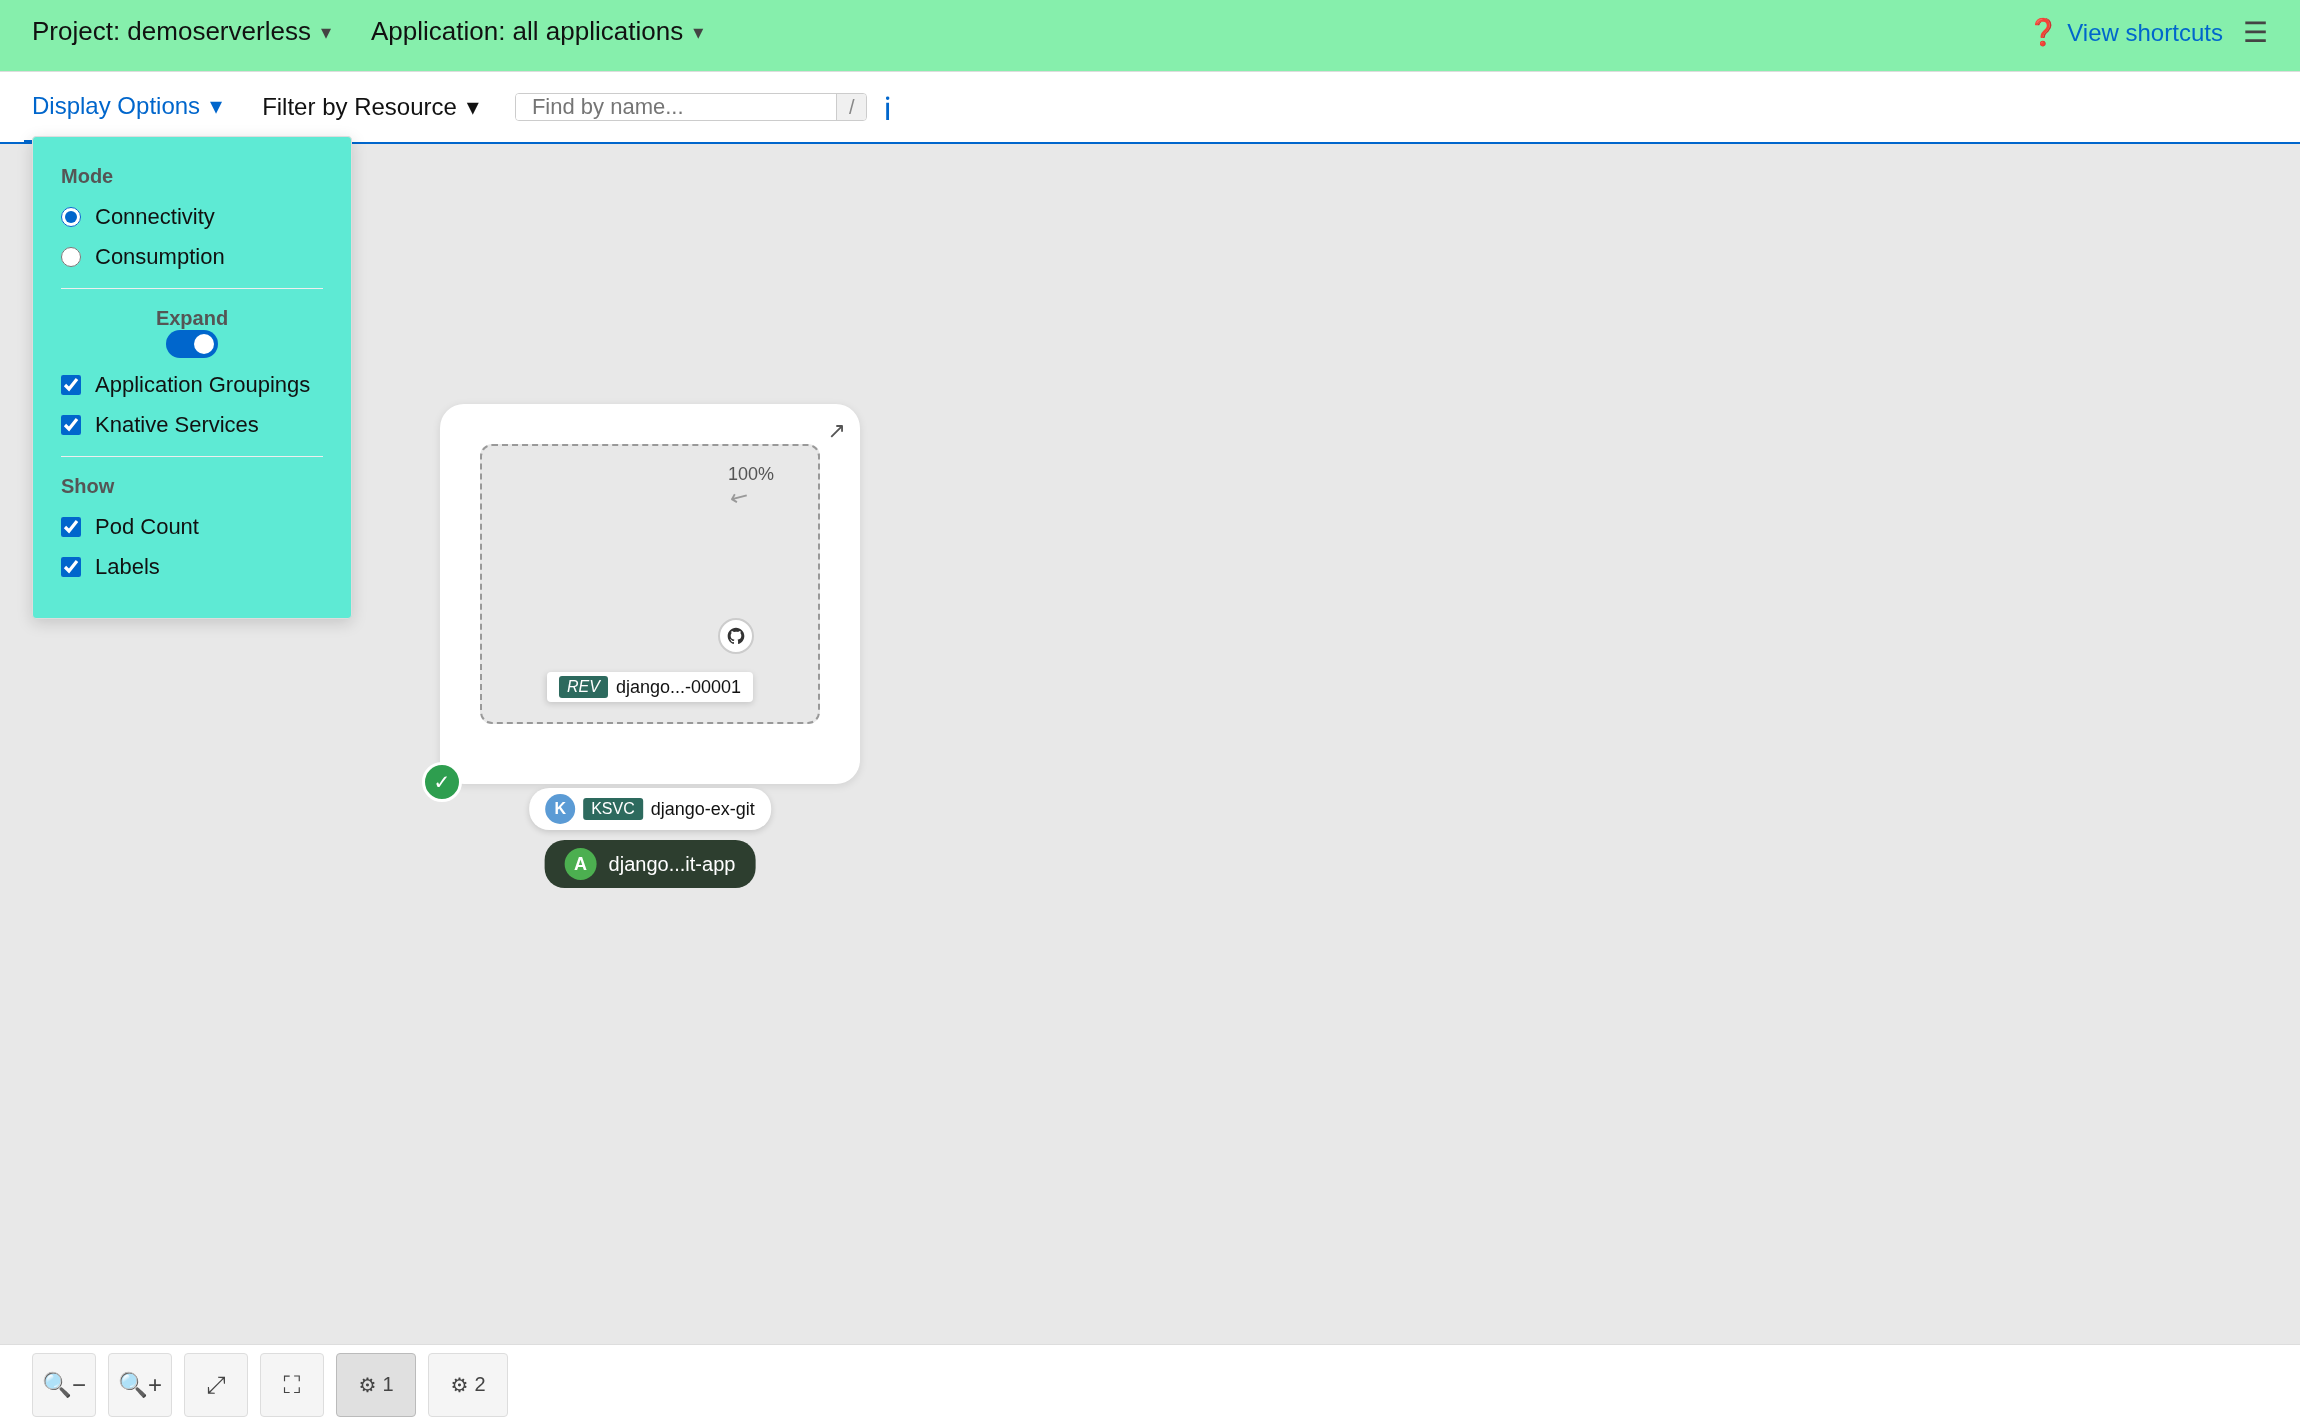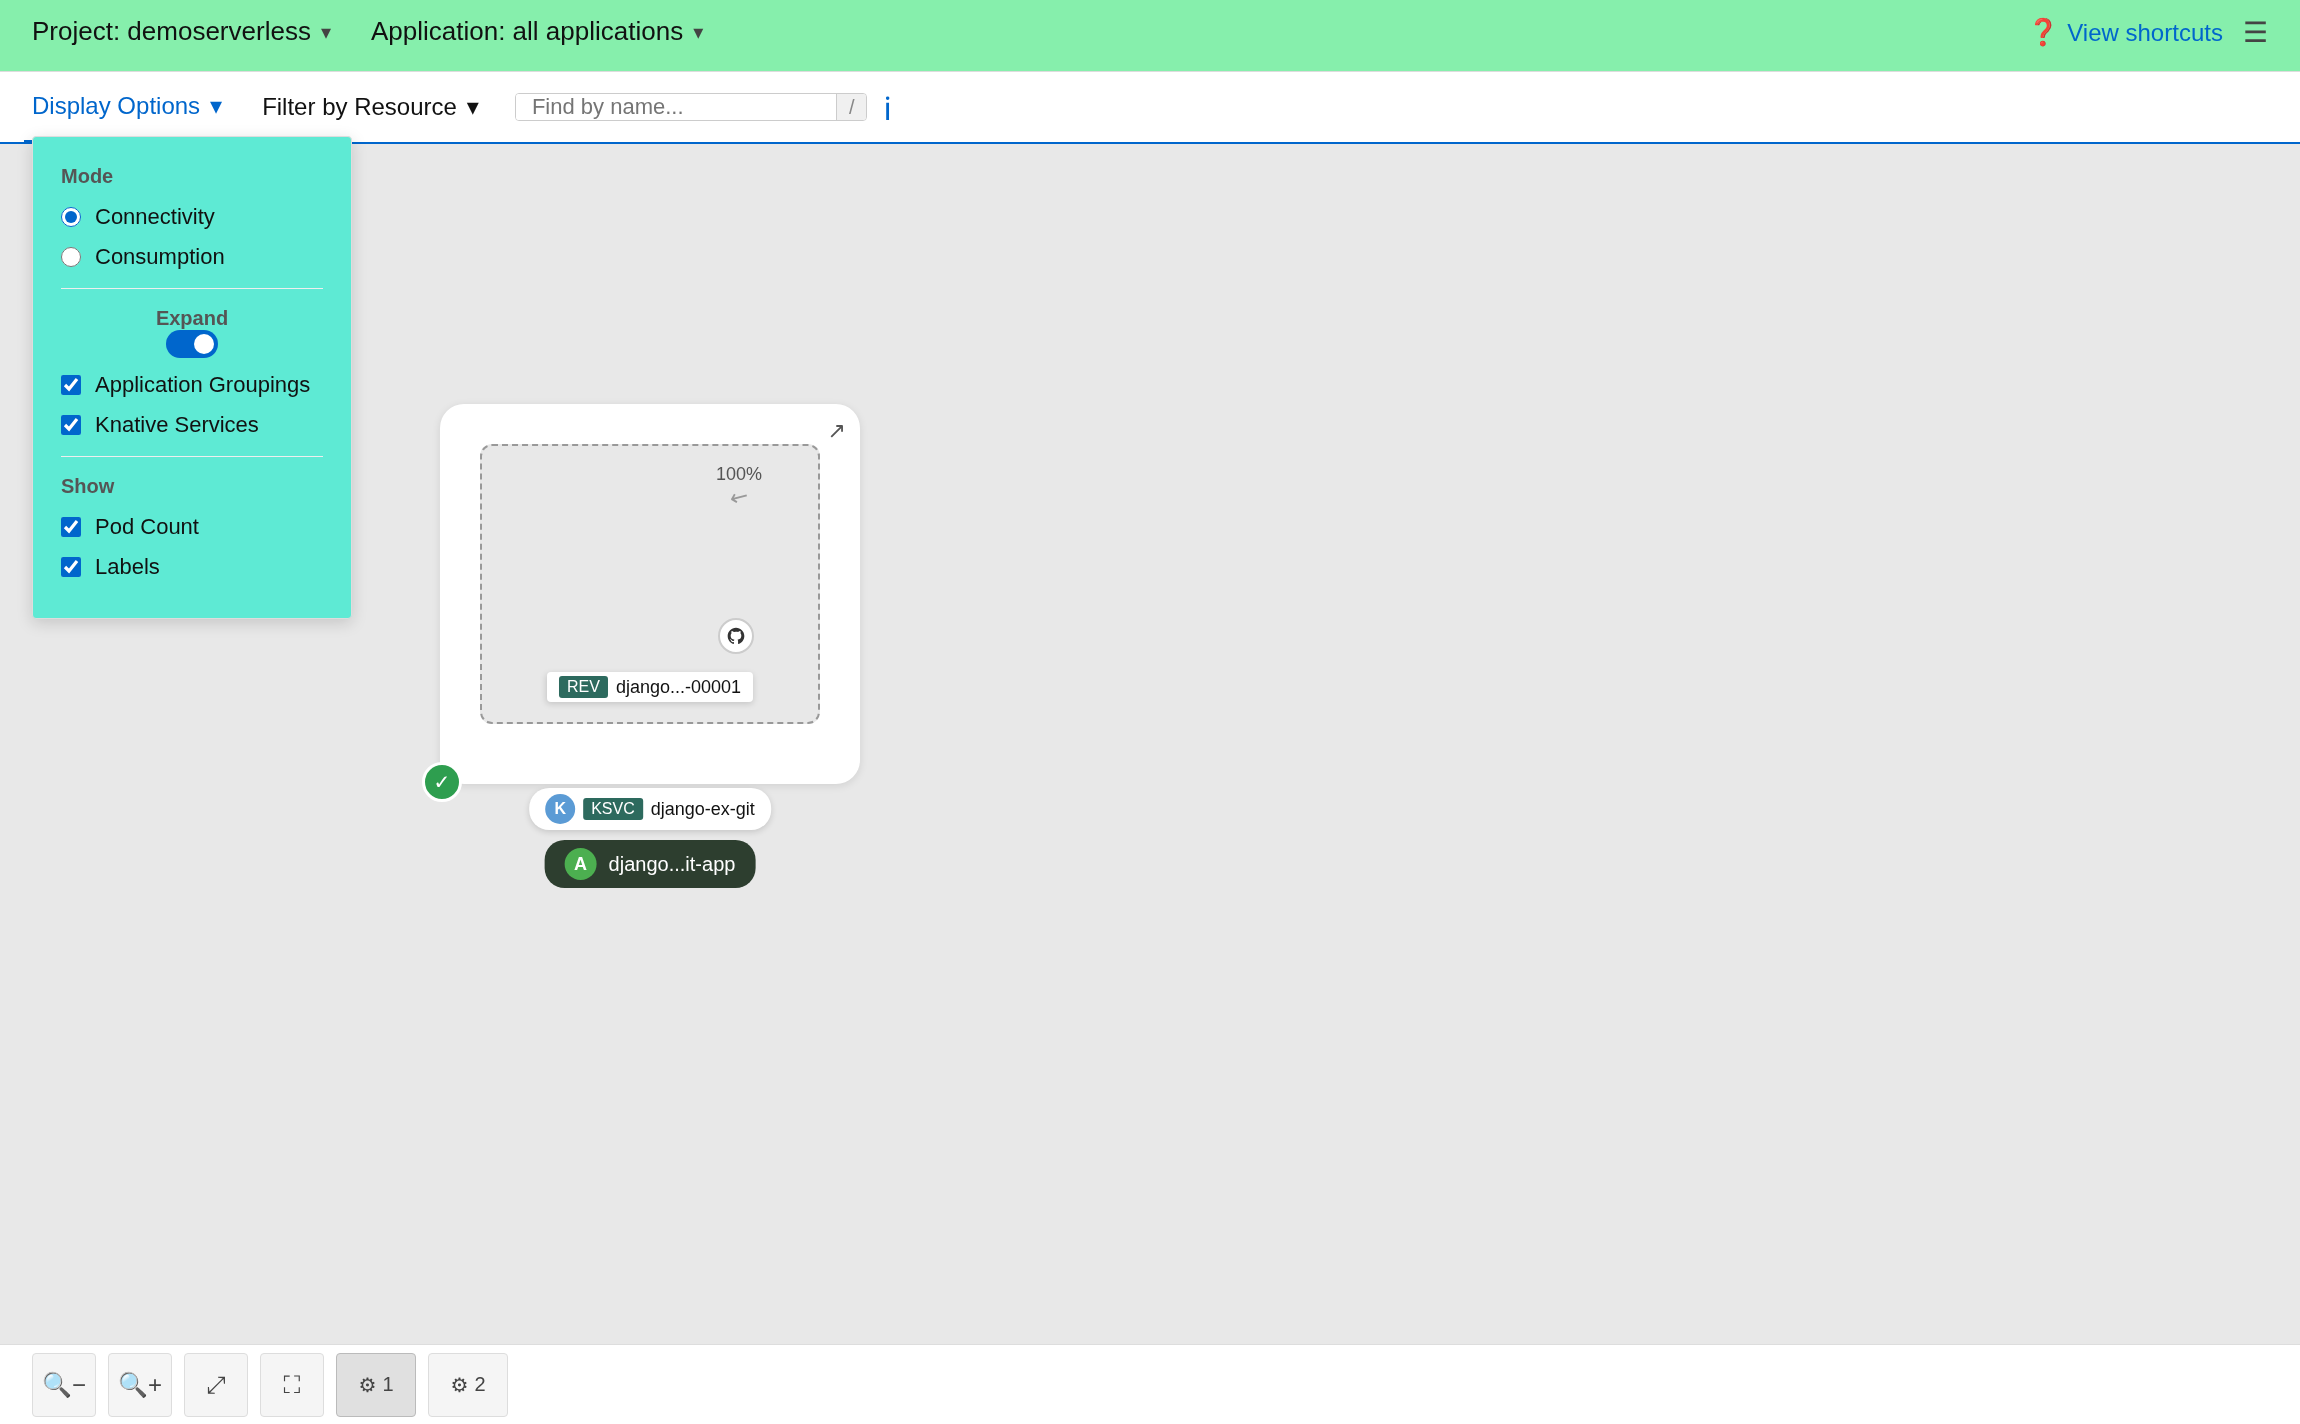--- a/index.html
+++ b/index.html
@@ -109,21 +109,21 @@
       border: 3px solid #ccc; background: #f0f0f0;
       display: flex; align-items: center; justify-content: center;
     }
     .autoscaled-ring-inner {
       width: 155px; height: 155px; border-radius: 50%;
       border: 3px solid #ccc; background: #fff;
       display: flex; align-items: center; justify-content: center;
     }
     .autoscaled-text { font-size: 18px; color: #444; text-align: center; line-height: 1.4; }
     .percent-label {
-      position: absolute; top: 18px; right: 56px;
+      position: absolute; top: 18px; right: 44px;
       font-size: 18px; color: #555;
     }
     .percent-arrow {
       position: absolute; top: 38px; right: 70px;
       font-size: 22px; color: #999; transform: rotate(30deg);
     }
     .github-badge {
       position: absolute; bottom: 68px; right: 64px;
       width: 36px; height: 36px; background: #fff; border-radius: 50%;
       border: 2px solid #ccc;
@@ -131,21 +131,21 @@
       font-size: 20px;
     }
     .rev-badge {
       position: absolute; bottom: 20px; left: 50%; transform: translateX(-50%);
       display: flex; align-items: center; gap: 8px;
       background: #fff; border-radius: 4px; padding: 4px 12px;
       box-shadow: 0 2px 6px rgba(0,0,0,0.15);
     }
     .rev-tag {
       background: #2d6a5e; color: #fff; font-size: 16px;
-      padding: 2px 8px; border-radius: 3px;
+      padding: 2px 8px; border-radius: 3px; font-style: italic;
     }
     .rev-name { font-size: 18px; color: #111; }
     .external-icon {
       position: absolute; top: 14px; right: 14px;
       font-size: 22px; color: #555; cursor: pointer;
     }
     .success-badge {
       position: absolute; bottom: -18px; left: -18px;
       width: 40px; height: 40px; background: #2e9e4f; border-radius: 50%;
       border: 3px solid #fff;

